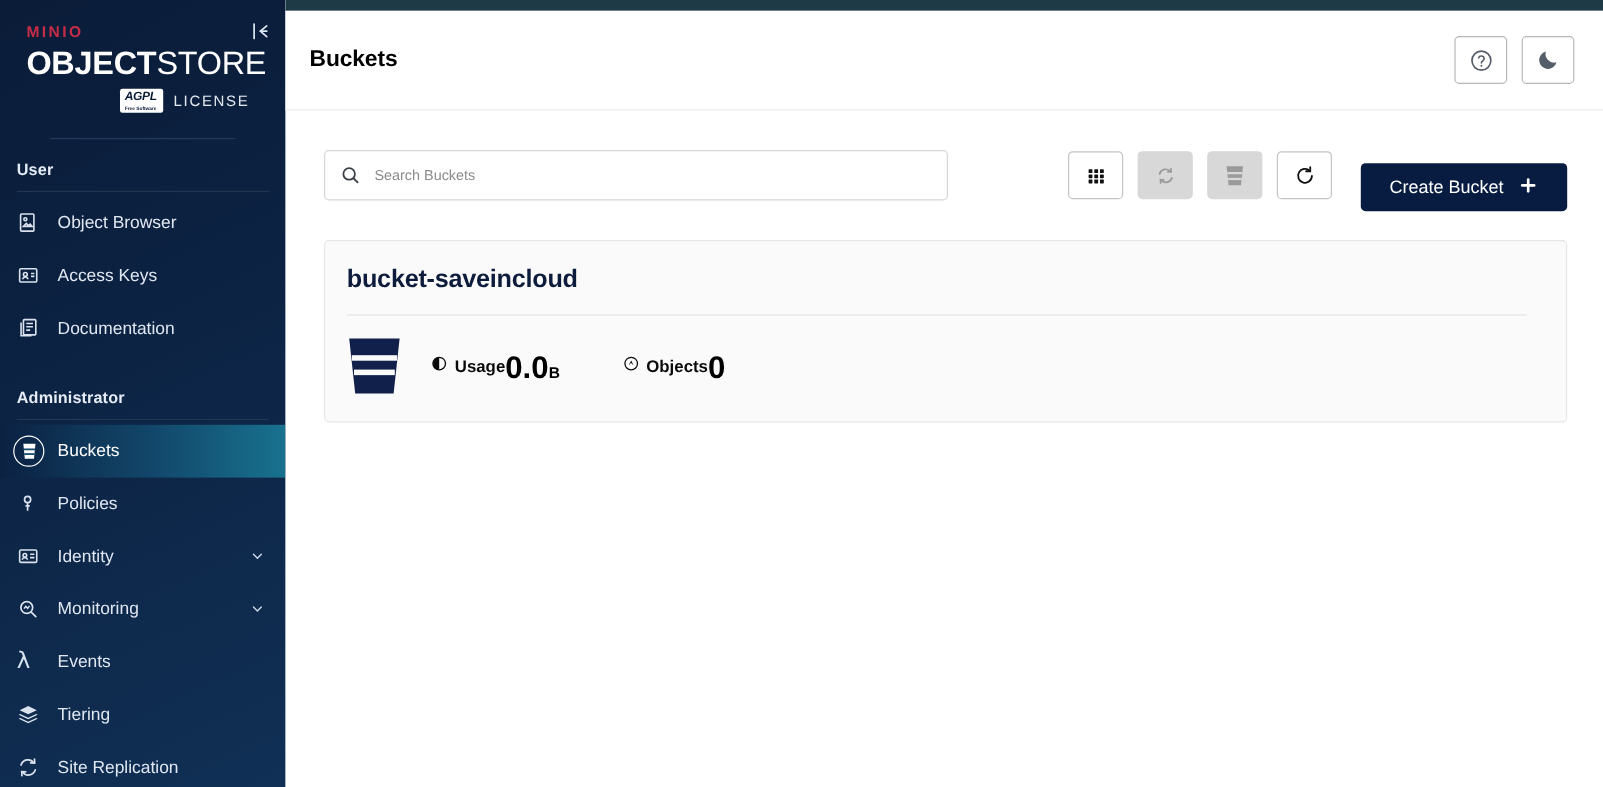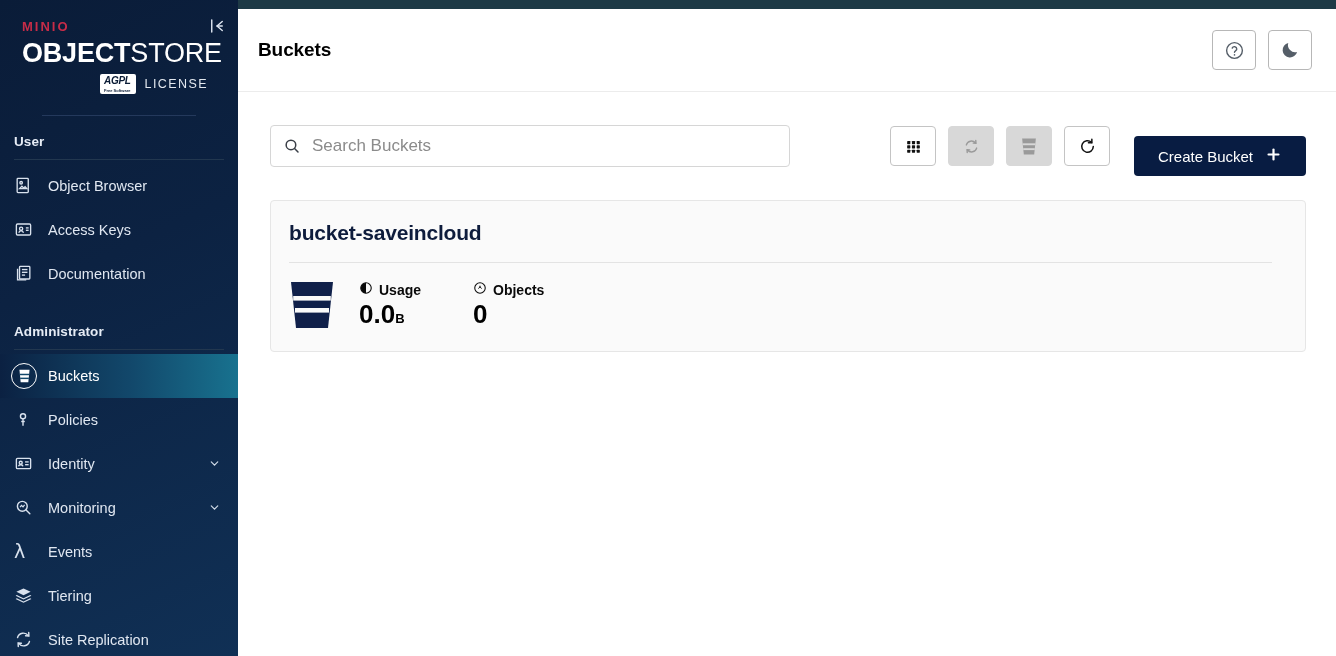--- a/index.html
+++ b/index.html
@@ -101,21 +101,21 @@
   }
 
   .content { padding: 24px 30px 0 32px; flex: 1; }
   .toolbar { display: flex; align-items: center; gap: 0; }
   .search-wrap {
     width: 520px; height: 42px; border: 1px solid #d6d6d6; border-radius: 4px;
     display: flex; align-items: center; padding: 0 12px; background: #ffffff;
   }
   .search-wrap .mag { color: #3a3f47; display: flex; align-items: center; margin-right: 11px; }
   .search-input {
-    flex: 1; border: none; outline: none; font-size: 17px;
+    flex: 1; border: none; outline: none; font-size: 12px;
     color: #000000; font-family: "Liberation Sans", sans-serif; background: transparent;
   }
   .search-input::placeholder { color: #8b8b8b; }
 
   .tool-btns { margin-left: auto; display: flex; align-items: center; gap: 12px; }
   .tool-btn {
     width: 46px; height: 40px; border-radius: 4px;
     display: flex; align-items: center; justify-content: center;
     cursor: pointer; background: #ffffff; border: 1px solid #c4c4c4; color: #111;
   }
@@ -137,21 +137,21 @@
   }
   .meta-row { display: flex; align-items: center; margin-top: 13px; }
   .meta-created { font-size: 13.5px; color: #1a1a1a; }
   .meta-created b { font-weight: 700; }
   .meta-access { font-size: 13.5px; color: #1a1a1a; margin-left: 42px; }
   .meta-access b { font-weight: 700; }
   .card-divider { height: 1px; background: #e3e3e3; margin: 17px 0 0 0; }
 
   .stats-row { display: flex; align-items: center; margin-top: 16px; gap: 22px; }
   .bucket-glyph { width: 48px; height: 52px; flex: 0 0 48px; display: flex; align-items: center; }
-  .stat-block { display: flex; flex-direction: column; }
+  .stat-block { display: flex; flex-direction: row; }
   .stat-head {
     display: flex; align-items: center; gap: 6px;
     font-size: 14px; font-weight: 700; color: #0a0a0a;
   }
   .stat-value { font-size: 26px; font-weight: 700; color: #000000; margin-top: 3px; line-height: 1.05; }
   .stat-value .unit { font-size: 13px; font-weight: 700; }
   .stat-objects { margin-left: 30px; }
 </style>
 </head>
 <body>

